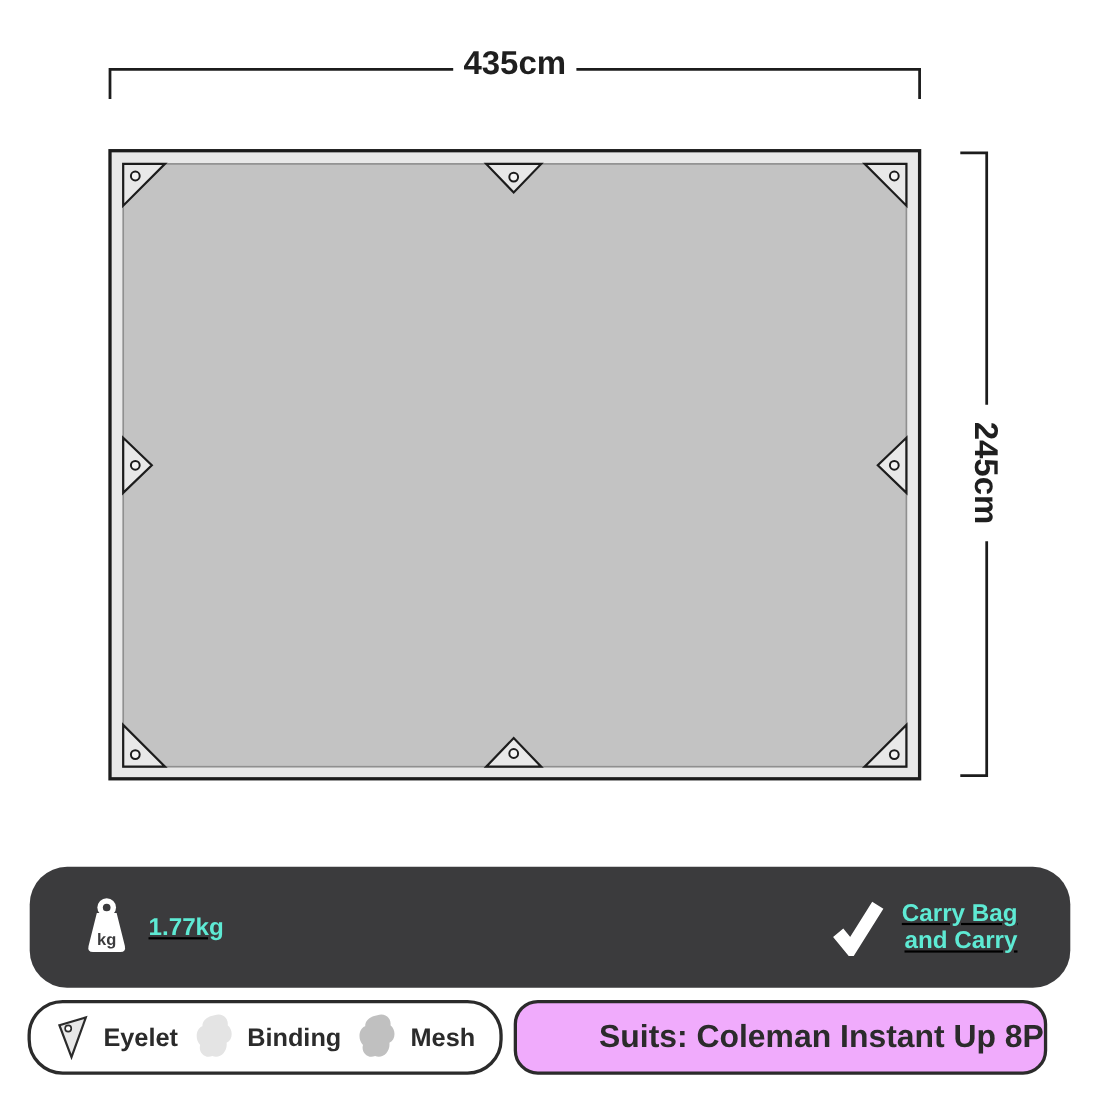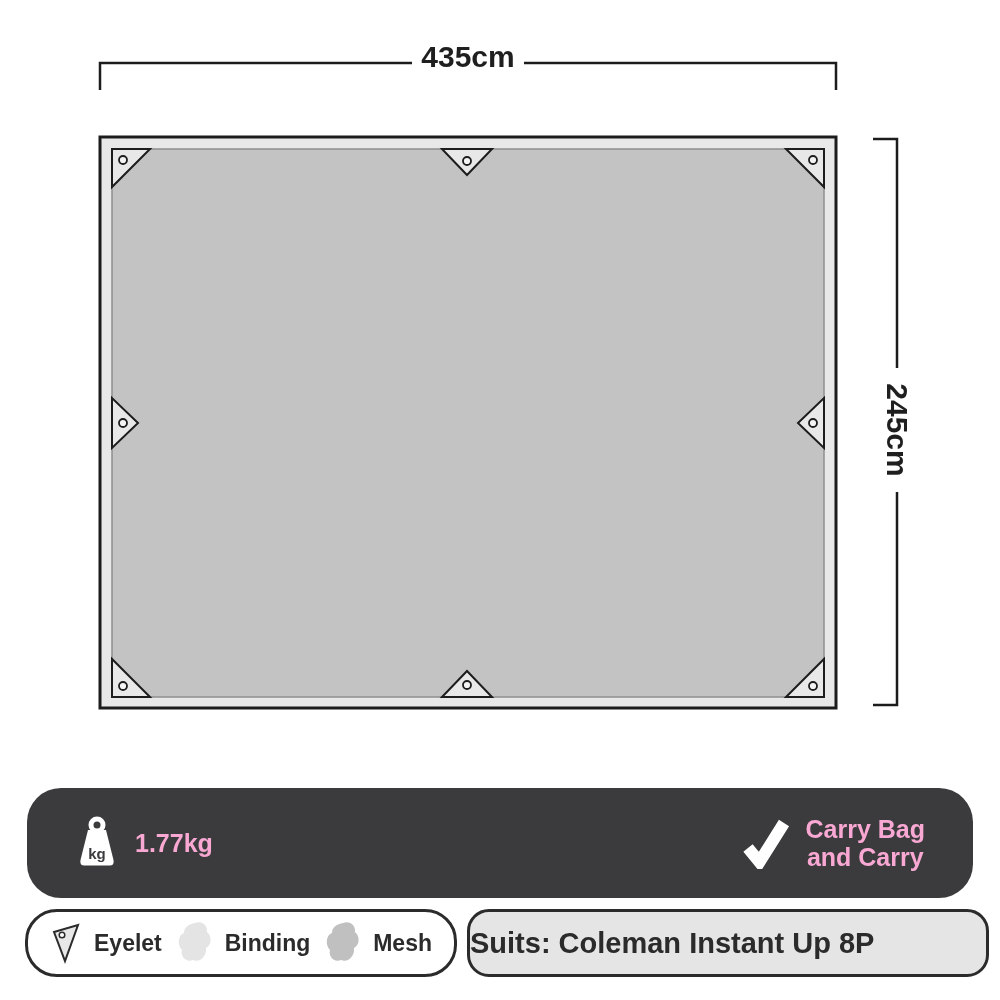--- a/index.html
+++ b/index.html
@@ -10,39 +10,39 @@
   .diagram-svg{position:absolute;left:0;top:0;}
   .dim-label{font-family:"Liberation Sans",sans-serif;font-weight:bold;font-size:30px;fill:#1f1f1f;}
   .kg-label{font-family:"Liberation Sans",sans-serif;font-weight:bold;font-size:15px;fill:#3b3b3d;}
 
   .info-bar{
     position:absolute;left:27px;top:788px;width:946px;height:110px;
     background:#3b3b3d;border-radius:34px;
     display:flex;align-items:center;justify-content:space-between;
     padding:0 48px;box-sizing:border-box;
   }
-  .feature{display:flex;align-items:center;gap:16px;}
+  .feature{display:flex;align-items:center;gap:16px;text-decoration:underline;}
   .feature-text{
-    color:#f9a8d4;font-weight:bold;font-size:25px;line-height:1.12;text-align:center;white-space:nowrap;
+    color:#5eead4;font-weight:bold;font-size:22px;line-height:1.12;text-align:right;white-space:nowrap;
   }
   .feature-icon{display:block;flex:0 0 auto;}
 
   .legend-box{
     position:absolute;left:25px;top:909px;width:432px;height:68px;
     background:#ffffff;border:3px solid #2b2b2b;border-radius:32px;
     display:flex;align-items:center;justify-content:space-between;
     padding:0 22px;box-sizing:border-box;
   }
   .legend-item{display:flex;align-items:center;gap:12px;}
   .legend-label{font-weight:bold;font-size:23px;color:#2b2b2b;white-space:nowrap;}
 
   .suits-box{
-    position:absolute;left:467px;top:909px;width:522px;height:68px;
-    background:#e5e5e5;border:3px solid #2b2b2b;border-radius:22px;
-    display:flex;align-items:center;justify-content:flex-start;box-sizing:border-box;
+    position:absolute;left:467px;top:909px;width:485px;height:68px;
+    background:#f0abfc;border:3px solid #2b2b2b;border-radius:22px;
+    display:flex;align-items:center;justify-content:flex-end;box-sizing:border-box;
   }
   .suits-text{font-weight:bold;font-size:29px;color:#2b2b2b;white-space:nowrap;}
 </style>
 </head>
 <body>
 
 <div class="canvas">
 
   <svg class="diagram-svg" width="1000" height="770" viewBox="0 0 1000 770">
 

